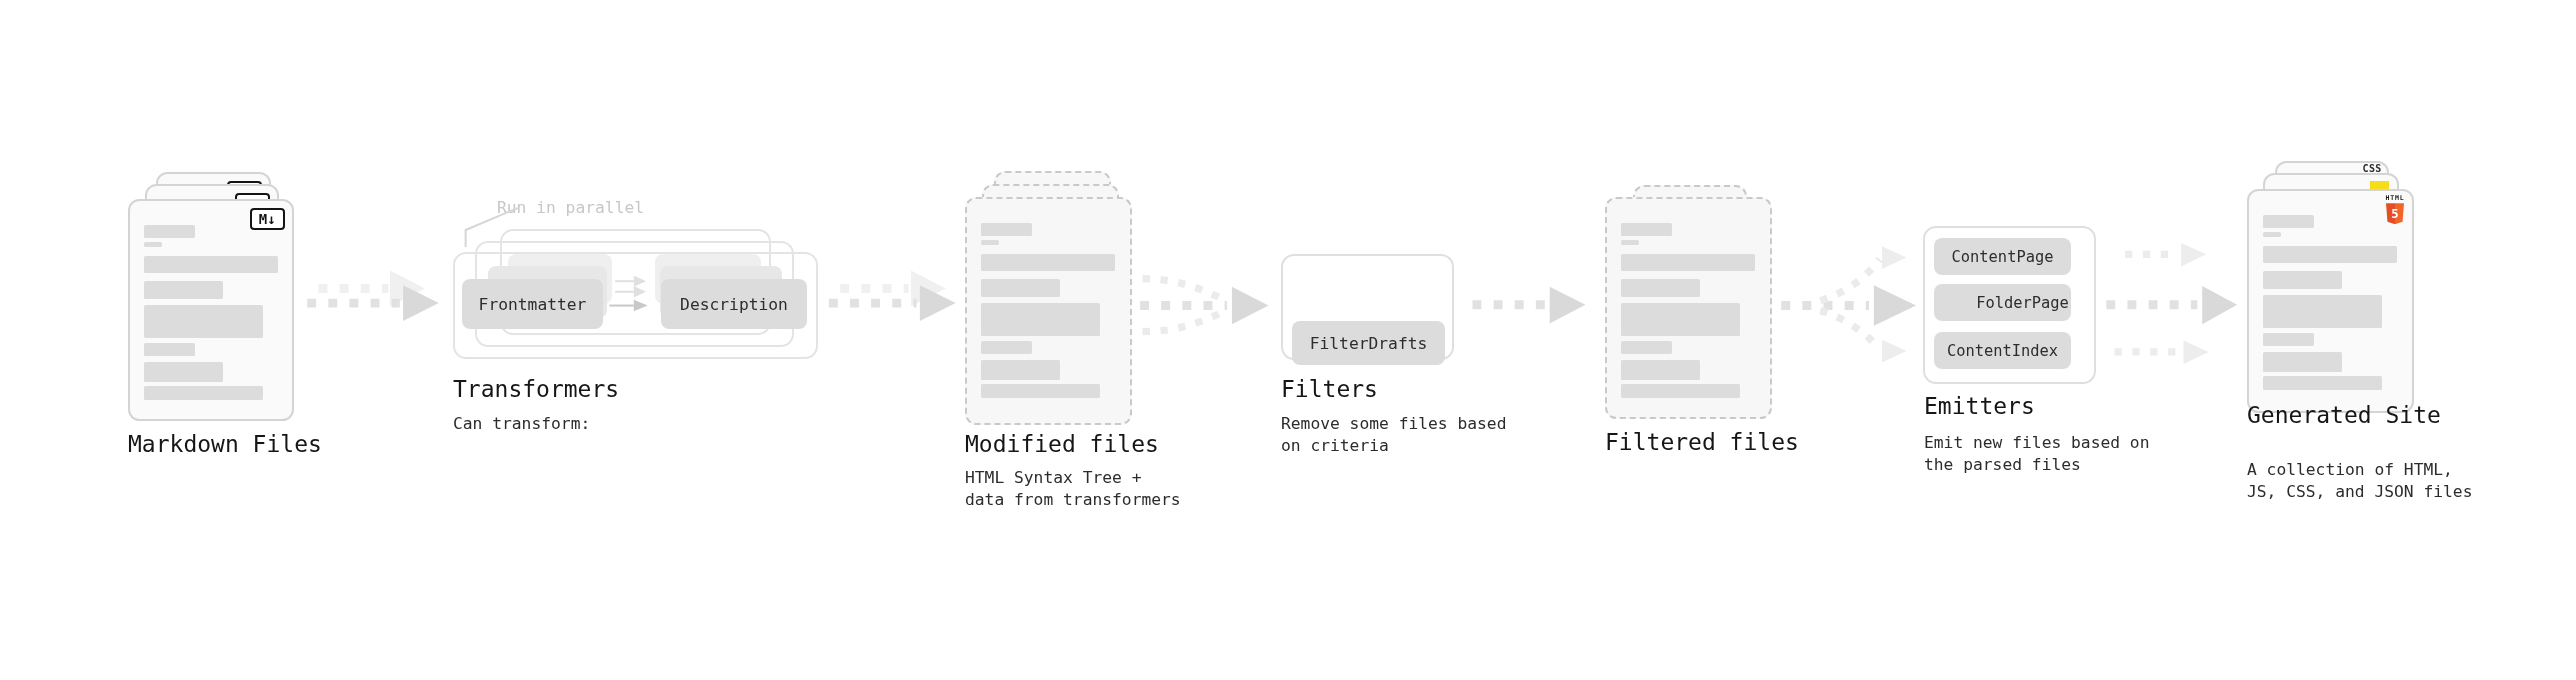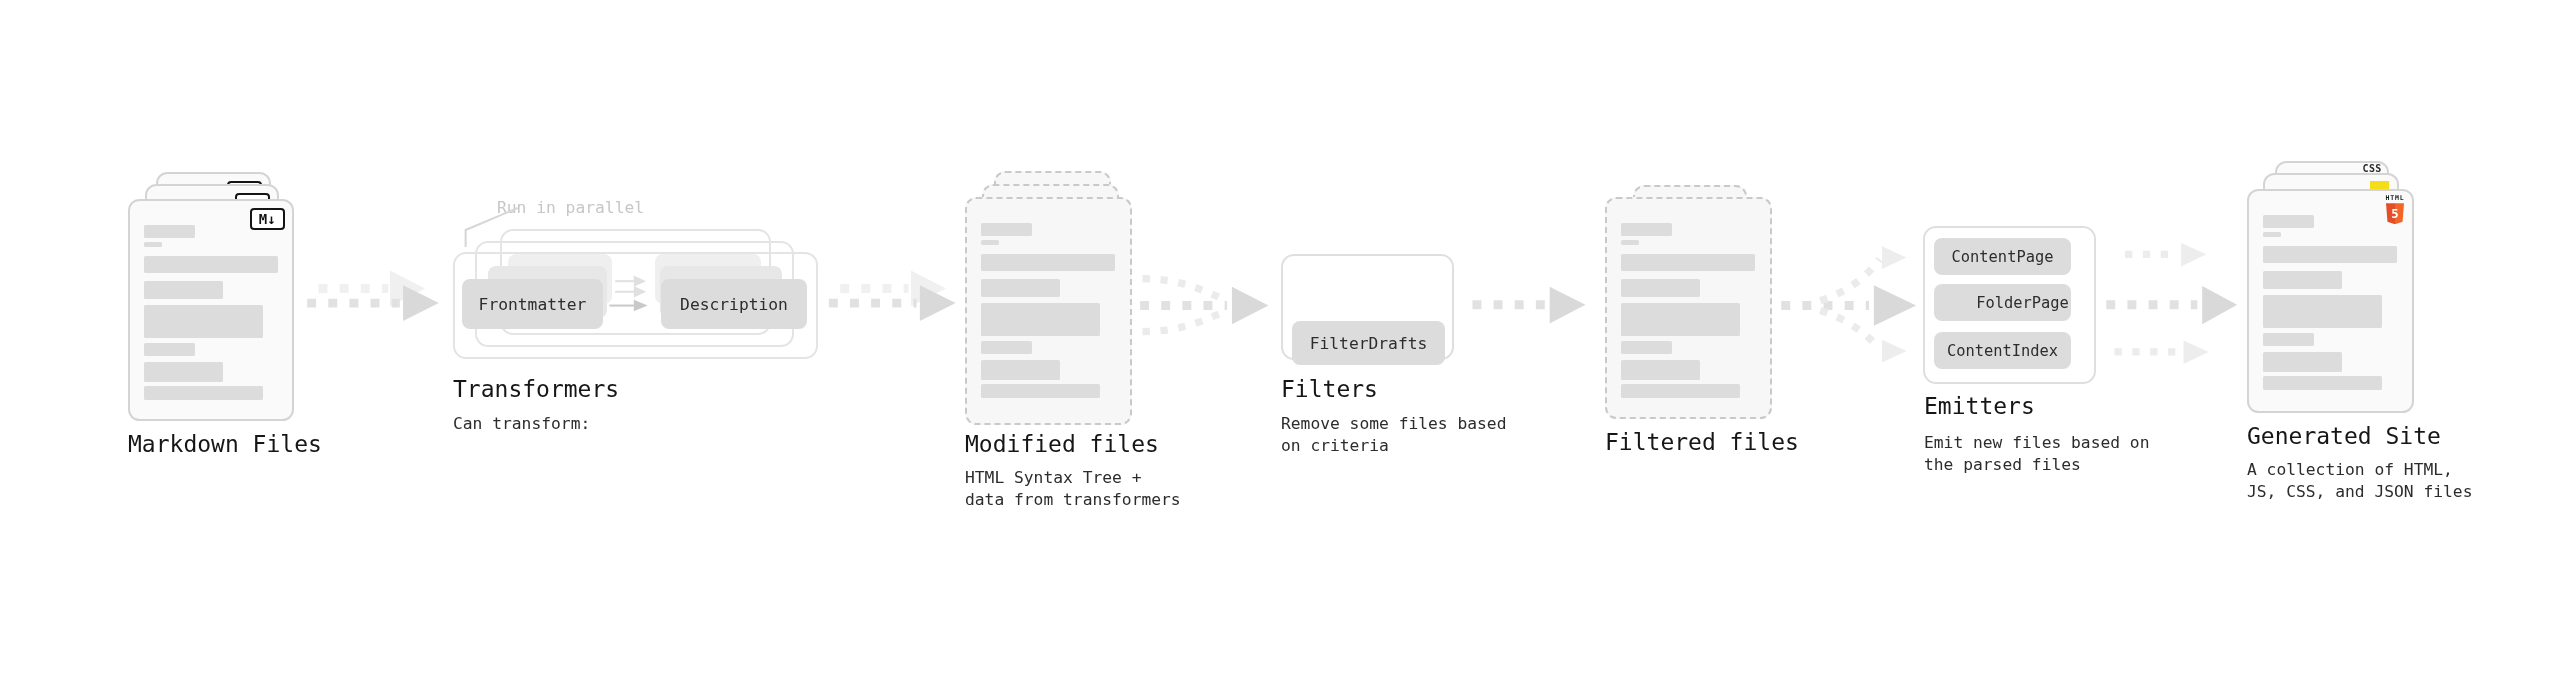--- a/index.html
+++ b/index.html
@@ -94,21 +94,21 @@
   #t-markdown  { left:128px;  top:431px; }
   #t-transform { left:453px;  top:376px; }
   #d-transform { position:absolute; left:453px; top:413px; }
   #t-modified  { left:965px; top:431px; }
   #d-modified  { left:965px; top:467px; }
   #t-filters   { left:1281px; top:376px; }
   #d-filters   { left:1281px; top:413px; }
   #t-filtered  { left:1605px; top:429px; }
   #t-emitters  { left:1924px; top:393px; }
   #d-emitters  { left:1924px; top:432px; }
-  #t-generated { left:2247px; top:423px; }
+  #t-generated { left:2247px; top:402px; }
   #d-generated { left:2247px; top:459px; }
   .bullets { margin-top:0; }
 </style>
 </head>
 <body>
 
 <div id="canvas">
 
   <div>
     <div class="doc" style="left:156px;top:172px;width:115px;height:222px;">

